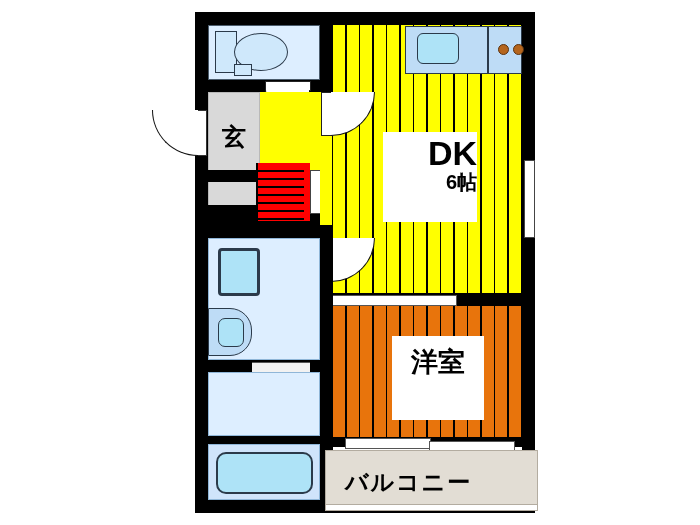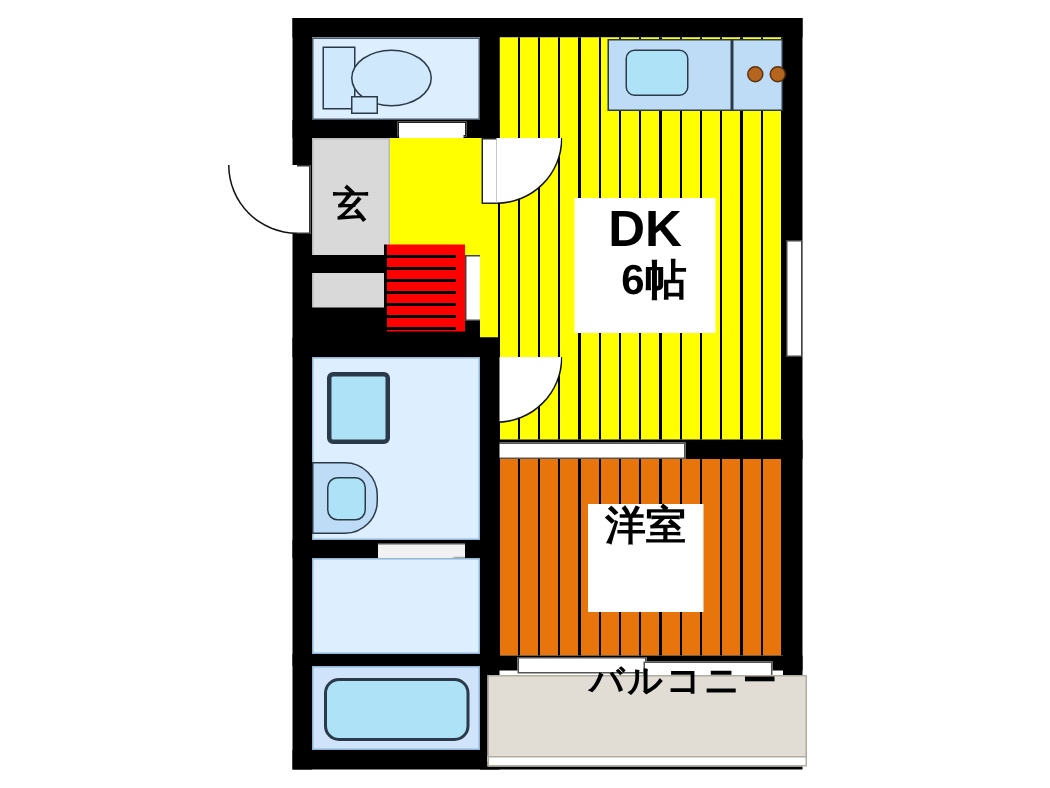--- a/index.html
+++ b/index.html
@@ -54,21 +54,21 @@
   
   .label {
     position: absolute;
     background: #ffffff;
     color: #000000;
     font-weight: bold;
     text-align: center;
     line-height: 1.05;
     letter-spacing: 0px;
   }
-  .label-dk   { font-size: 34px; }
+  .label-dk   { font-size: 34px; text-align: right; }
   .label-room { font-size: 27px; }
   .label-gen  { font-size: 24px; background: transparent; }
   .label-balc { font-size: 23px; background: transparent; letter-spacing: 2px; }
   
   .slider {
     position: absolute;
     background: #ffffff;
     border: 1.4px solid #555555;
   }
   .slider-thin {
@@ -170,42 +170,42 @@
   <div class="abs planks-y" style="left:320px; top:92px; width:14px; height:201px;"></div>
 
   <div class="abs fx" style="left:405px; top:26px; width:117px; height:48px; background:#bedcf6;"></div>
   <div class="abs" style="left:487px; top:26px; width:1.6px; height:48px; background:#2b3a4a;"></div>
   <div class="abs fx fx-light" style="left:417px; top:33px; width:42px; height:31px; border-radius:6px;"></div>
   <div class="burner" style="left:498px; top:44px; width:9px; height:9px;"></div>
   <div class="burner" style="left:513px; top:44px; width:9px; height:9px;"></div>
 
   <div class="label label-dk" style="left:383px; top:132px; width:94px; height:86px; padding-top:4px;">
     <div>DK</div>
-    <div style="font-size:28px;padding-left:12px;">6帖</div>
+    <div style="font-size:20px;padding-left:12px;">6帖</div>
   </div>
 
   <div class="abs" style="left:321px; top:92px; width:11px; height:44px; background:#ffffff; border:1.5px solid #222;"></div>
   <div class="abs" style="left:331px; top:92px; width:44px; height:44px;
               border:1.7px solid #111; border-left:none; border-top:none;
               border-bottom-right-radius:44px 44px; background:#ffffff;"></div>
 
   <div class="abs" style="left:321px; top:238px; width:11px; height:44px; background:#ffffff; border:1.5px solid #222;"></div>
   <div class="abs" style="left:331px; top:238px; width:44px; height:44px;
               border:1.7px solid #111; border-left:none; border-top:none;
               border-bottom-right-radius:44px 44px; background:#ffffff;"></div>
 
   <div class="window" style="left:524px; top:160px; width:9px; height:76px;"></div>
 
   <div class="abs wall" style="left:320px; top:293px; width:215px; height:13px;"></div>
   <div class="slider" style="left:330px; top:295px; width:125px; height:9px;"></div>
 
   <div class="abs planks-o" style="left:333px; top:306px; width:189px; height:131px;"></div>
   <div class="abs planks-o" style="left:320px; top:306px; width:14px; height:131px;"></div>
 
-  <div class="label label-room" style="left:392px; top:336px; width:77px; height:72px; padding-top:0;">
+  <div class="label label-room" style="left:392px; top:336px; width:92px; height:72px; padding-top:12px;">
     <div>洋室</div>
   </div>
 
   <div class="abs wall" style="left:195px; top:225px; width:138px; height:13px;"></div>
   <div class="abs floor-water" style="left:208px; top:238px; width:112px; height:122px; border:1.2px solid #8fb6d8;"></div>
 
   <div class="abs fx fx-light" style="left:218px; top:248px; width:42px; height:48px; border-radius:4px; border-width:3px;"></div>
 
   <div class="abs fx" style="left:208px; top:308px; width:44px; height:48px; border-radius:0 22px 22px 0; background:#bedcf6;"></div>
   <div class="abs fx fx-light" style="left:218px; top:318px; width:26px; height:29px; border-radius:7px;"></div>
@@ -222,15 +222,15 @@
 
   <div class="abs wall" style="left:320px; top:360px; width:13px; height:153px;"></div>
   <div class="abs wall" style="left:320px; top:225px; width:13px; height:135px;"></div>
 
   <div class="abs wall" style="left:320px; top:437px; width:215px; height:10px;"></div>
   <div class="slider" style="left:345px; top:438px; width:84px; height:9px;"></div>
   <div class="slider" style="left:429px; top:441px; width:84px; height:9px;"></div>
 
   <div class="abs floor-balcony" style="left:325px; top:450px; width:213px; height:58px; border:1.3px solid #b3aca0;"></div>
   <div class="abs" style="left:325px; top:504px; width:213px; height:7px; background:#ffffff; border:1.2px solid #b3aca0;"></div>
-  <span class="label label-balc" style="left:345px; top:441px; width:175px; text-align:right;">バルコニー</span>
+  <span class="label label-balc" style="left:345px; top:470px; width:175px; text-align:left;">バルコニー</span>
 
 </div>
 
 </body></html>

